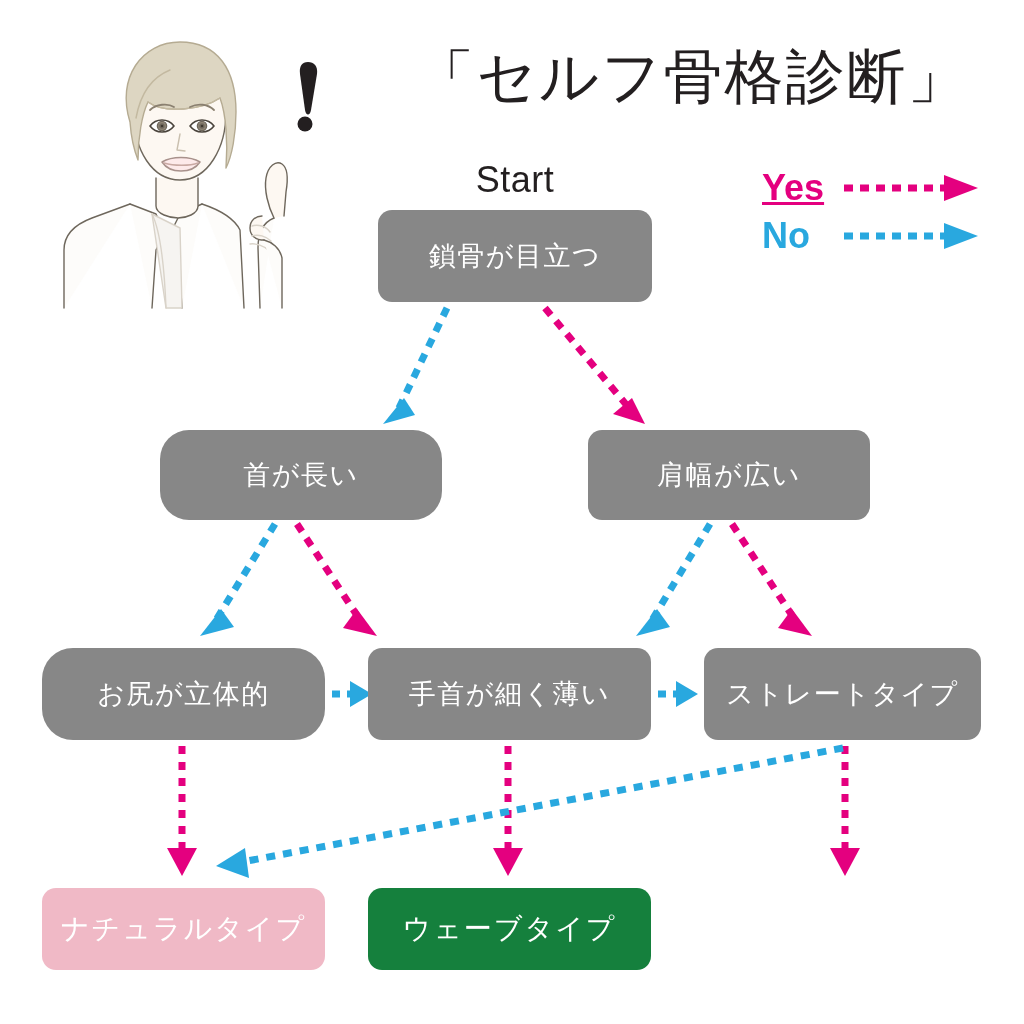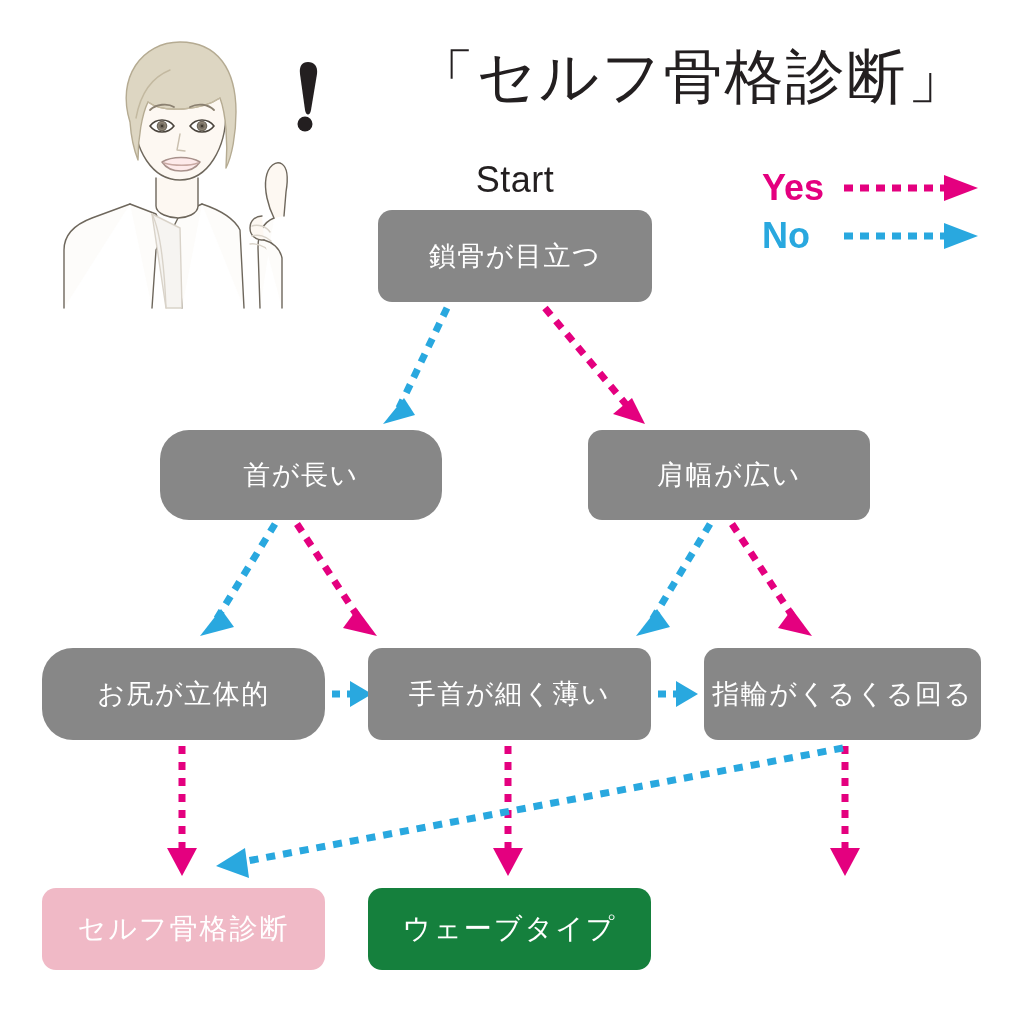--- a/index.html
+++ b/index.html
@@ -28,21 +28,21 @@
 
   
   .legend{position:absolute;left:762px;top:166px;width:230px;height:100px;}
   .legend-row{position:absolute;left:0;width:230px;height:44px;display:flex;align-items:center;}
   .legend-row.yes{top:0;}
   .legend-row.no{top:48px;}
   .legend-label{
     width:78px;font-size:36px;line-height:40px;font-weight:700;
     letter-spacing:0px;
   }
-  .legend-label.yes{color:#e4007f;}
+  .legend-label.yes{color:#e4007f;text-decoration:underline;}
   .legend-label.no{color:#29a8df;}
   .legend-arrow{width:140px;height:28px;}
 
   
   .start-label{
     position:absolute;left:390px;top:160px;width:250px;
     text-align:center;font-size:36px;line-height:40px;color:#231f20;
     font-weight:400;letter-spacing:0.5px;
   }
 
@@ -218,18 +218,18 @@
       <line x1="843" y1="748" x2="242" y2="862" stroke="#29a8df" stroke-width="7" stroke-dasharray="9 8"></line>
       <polygon points="245,848 249,878 216,866" fill="#29a8df"></polygon>
     </g>
   </svg>
 
   <div class="qbox" id="q-start">鎖骨が目立つ</div>
   <div class="qbox" id="q-neck">首が長い</div>
   <div class="qbox" id="q-shoulder">肩幅が広い</div>
   <div class="qbox" id="q-hip">お尻が立体的</div>
   <div class="qbox" id="q-wrist">手首が細く薄い</div>
-  <div class="qbox" id="q-ring">指輪がくるくる回る</div>
-
-  <div class="rbox" id="r-straight">セルフ骨格診断</div>
+  <div class="qbox" id="q-ring">ストレートタイプ</div>
+
+  <div class="rbox" id="r-straight">ナチュラルタイプ</div>
   <div class="rbox" id="r-wave">ウェーブタイプ</div>
 
 </div>
 
 </body></html>

